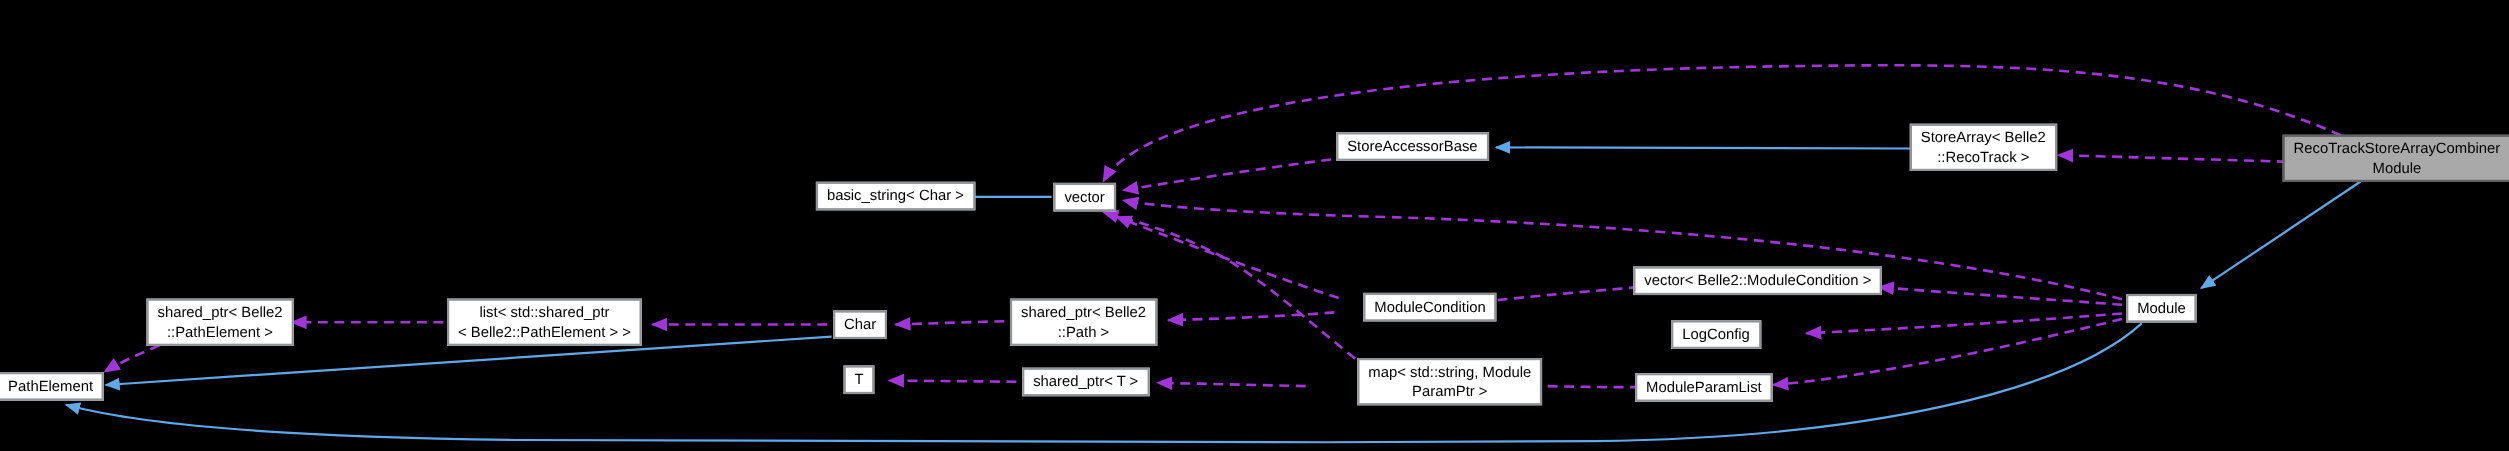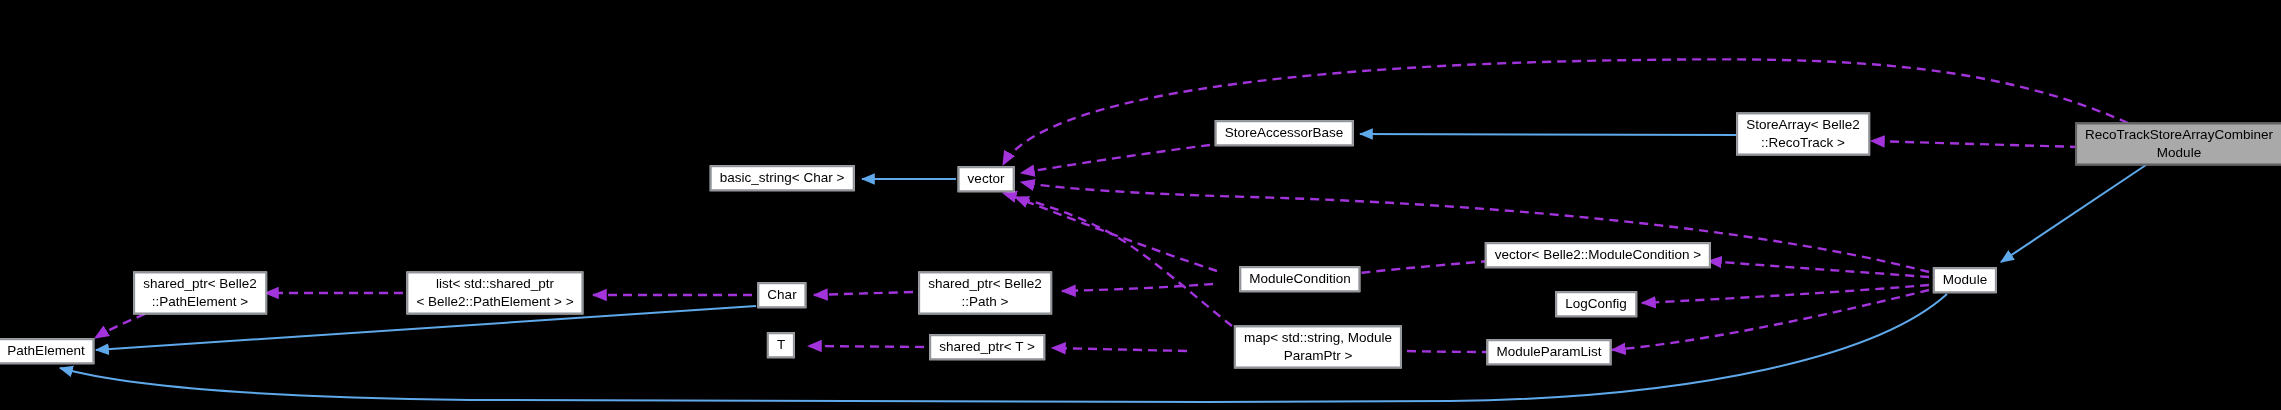--- a/index.html
+++ b/index.html
@@ -88,23 +88,23 @@
 <div class="node" style="left:495px;top:293px">list&lt; std::shared_ptr
 &lt; Belle2::PathElement &gt; &gt;</div>
 <div class="node" style="left:782px;top:295px">Char</div>
 <div class="node" style="left:985px;top:293px">shared_ptr&lt; Belle2
 ::Path &gt;</div>
 <div class="node" style="left:781px;top:345px">T</div>
 <div class="node" style="left:987px;top:347px">shared_ptr&lt; T &gt;</div>
 <div class="node" style="left:1318px;top:347px">map&lt; std::string, Module
 ParamPtr &gt;</div>
 <div class="node" style="left:1549px;top:352px">ModuleParamList</div>
-<div class="node" style="left:782px;top:178px">basic_string&lt; Char &gt;</div>
+<div class="node" style="left:814px;top:178px">basic_string&lt; Char &gt;</div>
 <div class="node" style="left:986px;top:179px">vector</div>
 <div class="node" style="left:1284px;top:133px">StoreAccessorBase</div>
 <div class="node" style="left:1803px;top:134px">StoreArray&lt; Belle2
 ::RecoTrack &gt;</div>
 <div class="node node--highlight" style="left:2179px;top:144px">RecoTrackStoreArrayCombiner
 Module</div>
 <div class="node" style="left:1300px;top:279px">ModuleCondition</div>
 <div class="node" style="left:1598px;top:255px">vector&lt; Belle2::ModuleCondition &gt;</div>
-<div class="node" style="left:1596px;top:304px">LogConfig</div>
+<div class="node" style="left:1560px;top:304px">LogConfig</div>
 <div class="node" style="left:1965px;top:280px">Module</div>
 
 </body></html>

